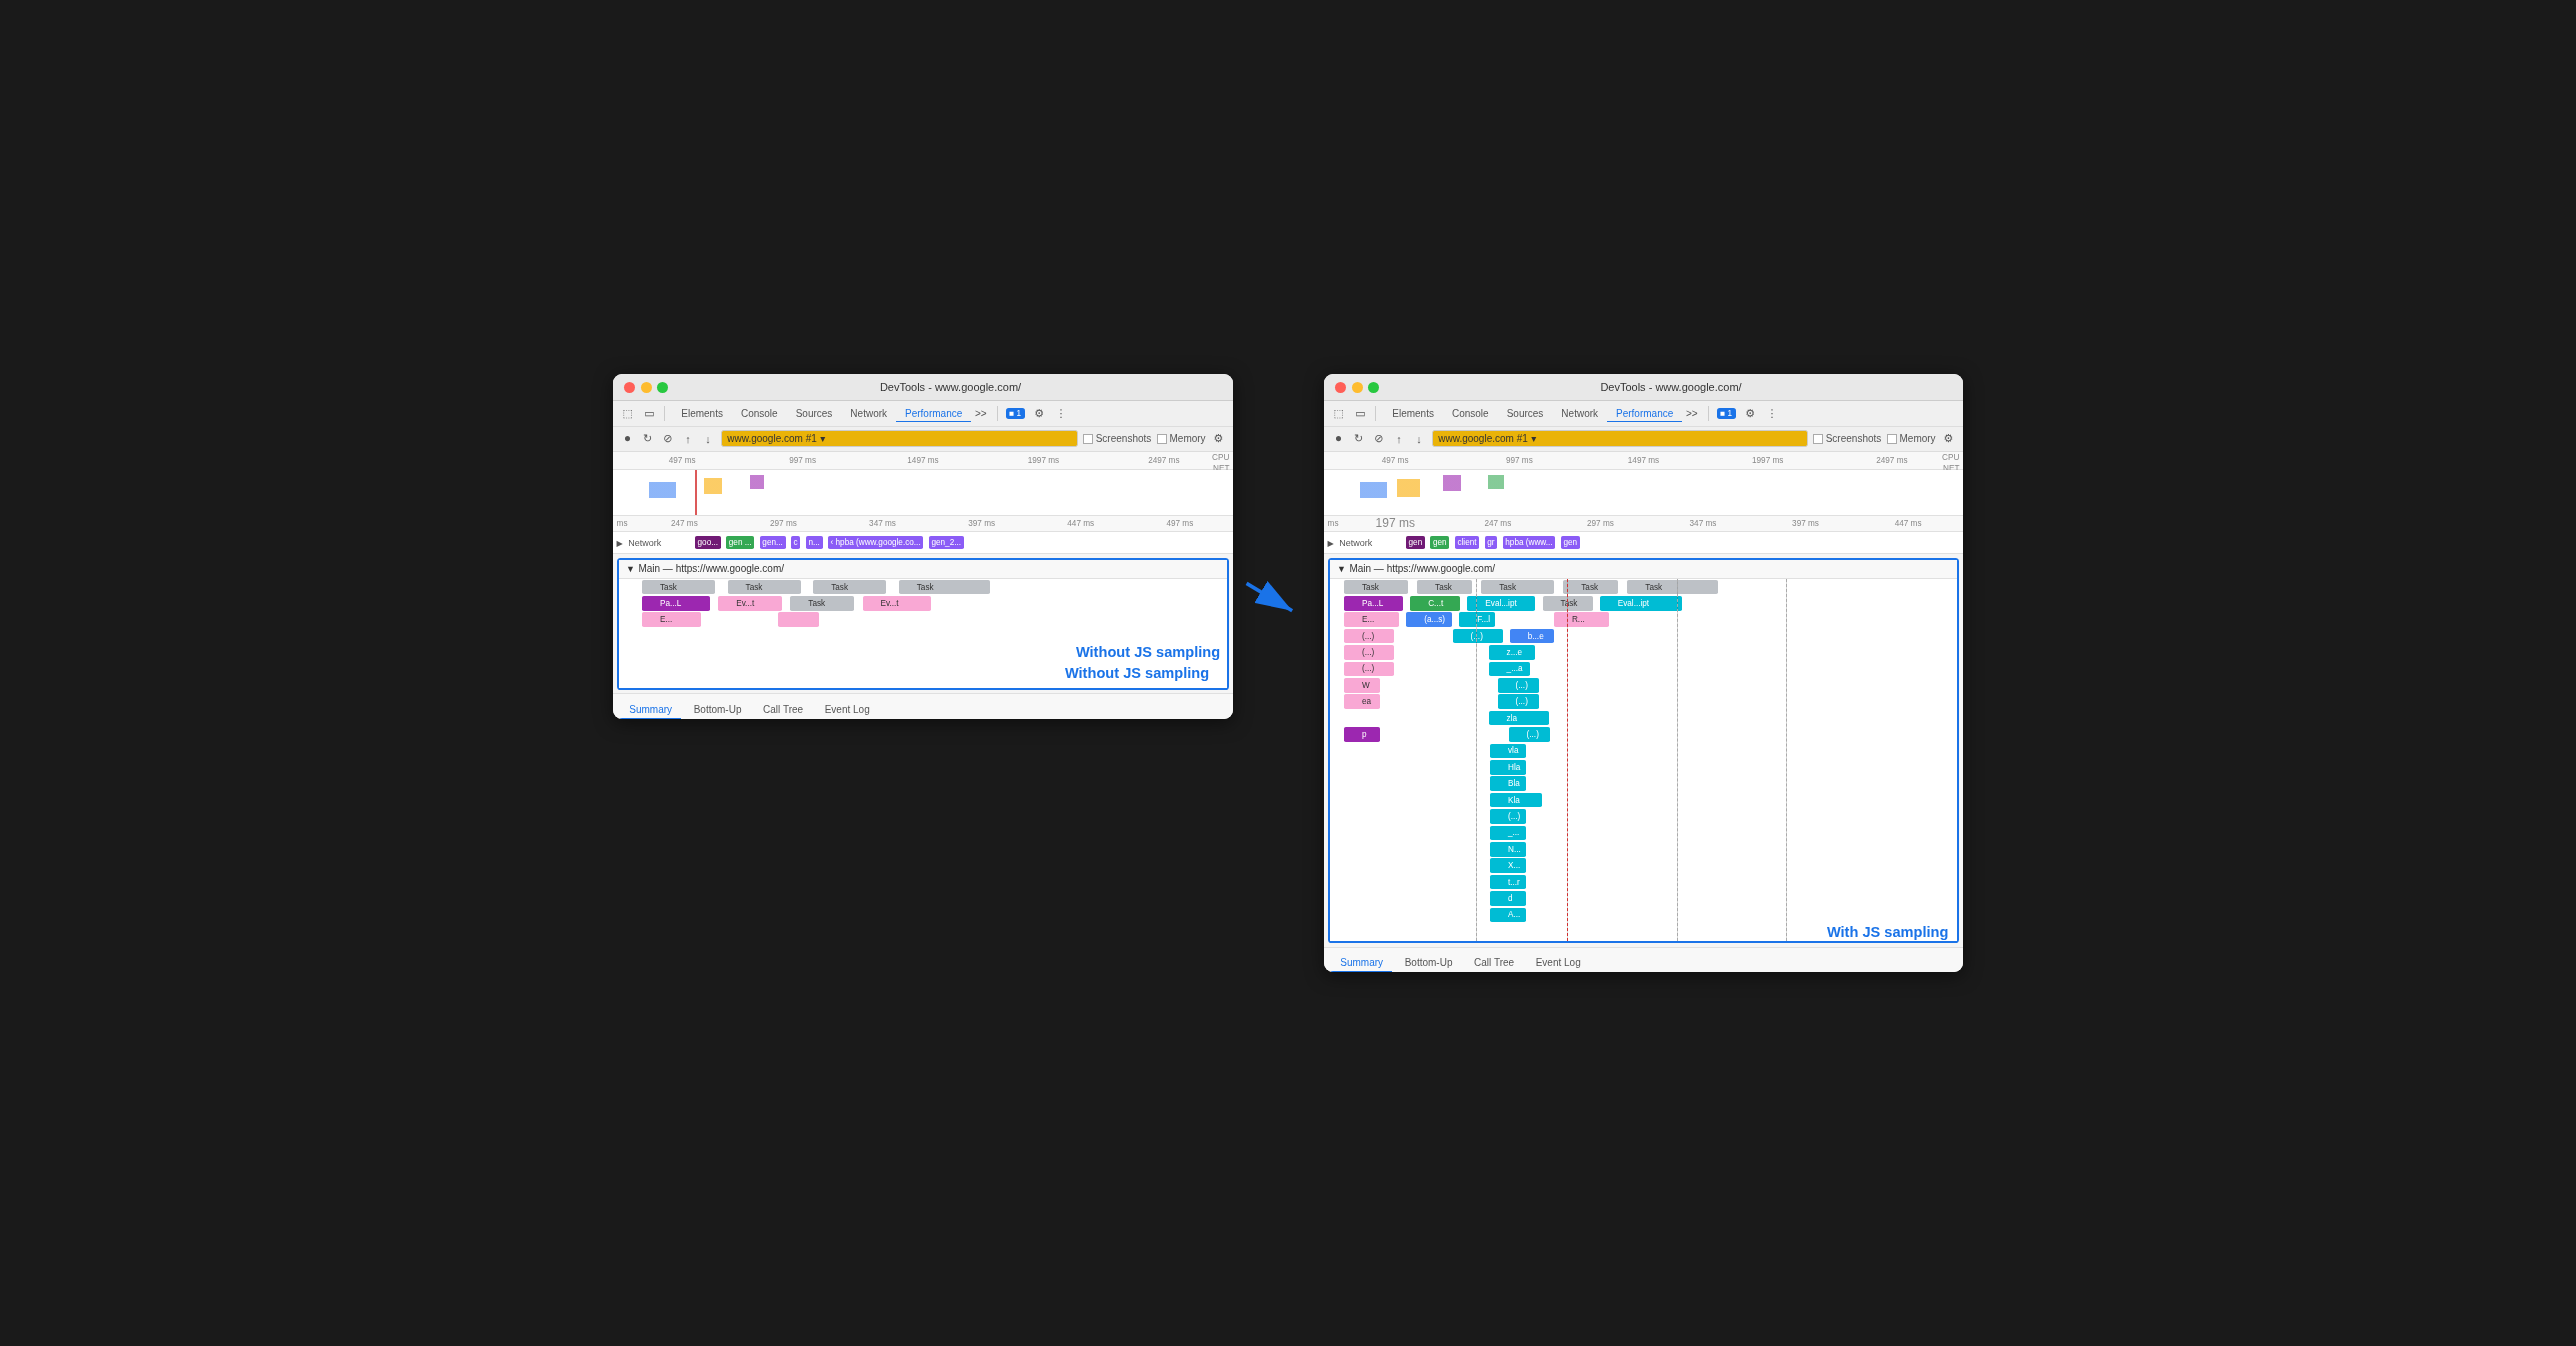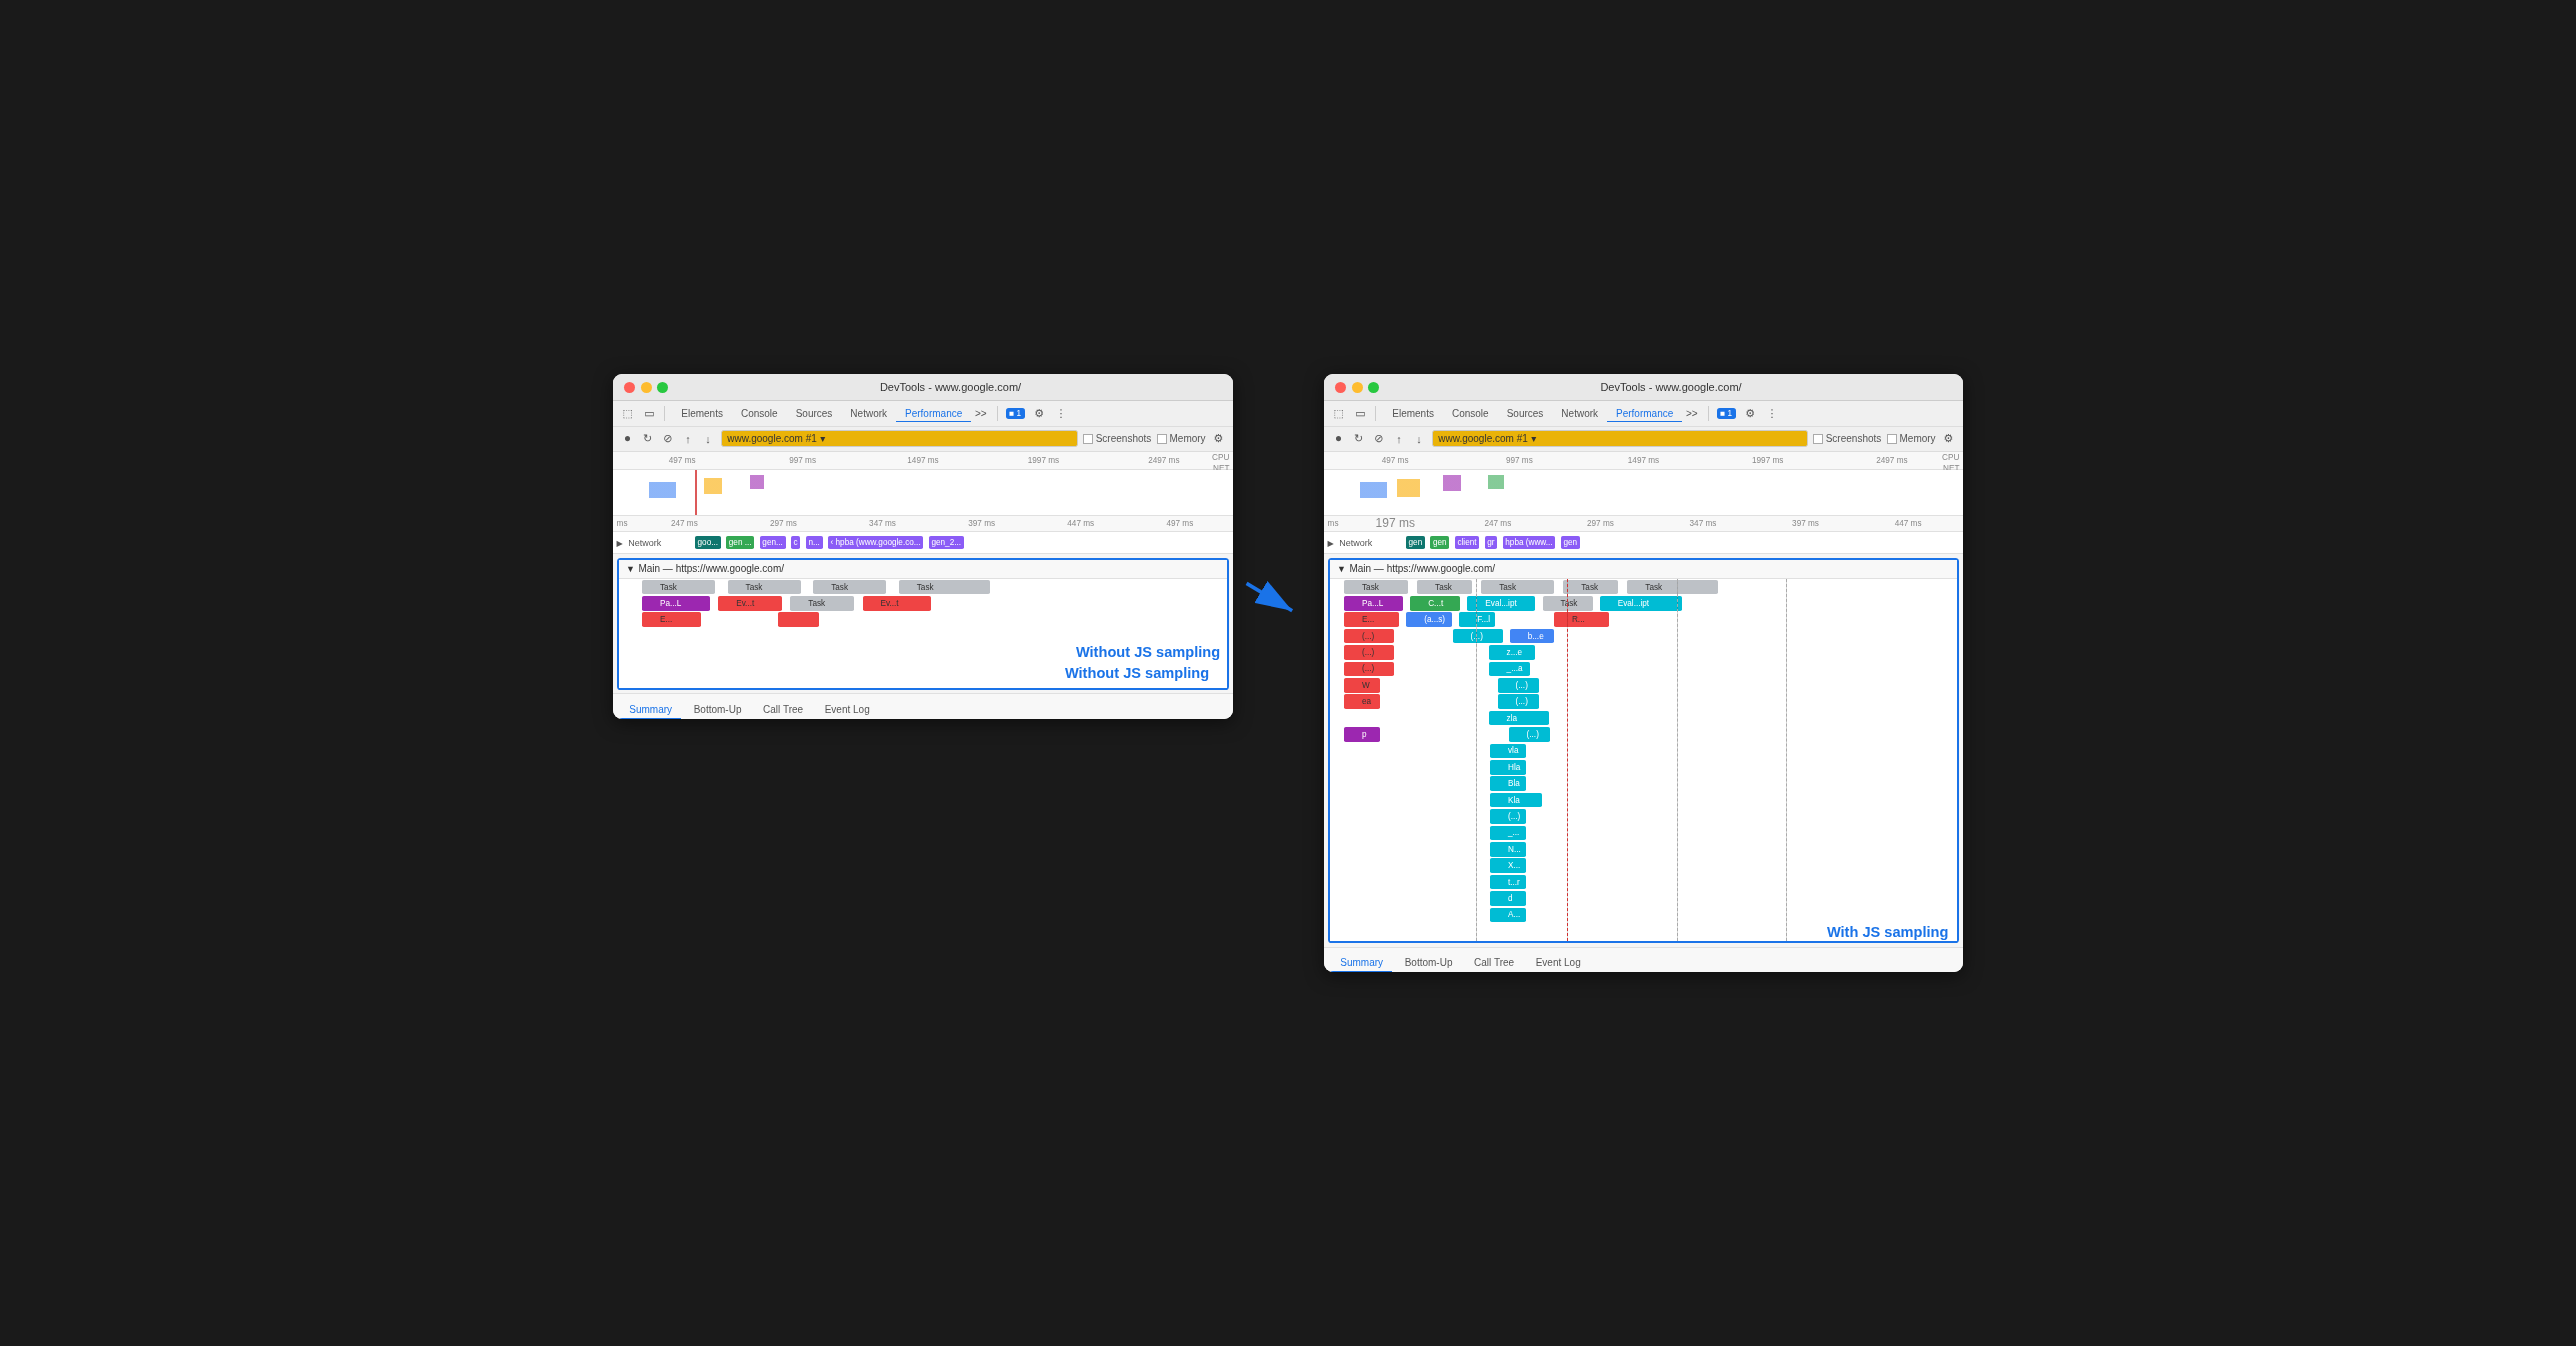--- a/index.html
+++ b/index.html
@@ -211,21 +211,21 @@
     .net-chip {
       height: 12.8px;
       border-radius: 1.8px;
       font-size: 8.2px;
       display: inline-flex;
       align-items: center;
       padding: 0 2.7px;
       margin: 0 0.9px;
       white-space: nowrap;
     }
-    .chip-blue { background: #0f766e; color: white; margin-left: 17px; }
+    .chip-blue { background: #701a75; color: white; margin-left: 17px; }
     .chip-green { background: #34a853; color: white; }
     .chip-gray { background: #8b5cf6; color: white; }
 
     
     .main-section {
       background: #fff;
       border: 2.7px solid #1a73e8;
       border-radius: 3.6px;
       margin: 3.6px;
     }
@@ -260,21 +260,21 @@
       border-radius: 1.8px;
       display: inline-flex;
       align-items: center;
       padding: 0 18px;
       font-size: 8.2px;
       white-space: nowrap;
       overflow: hidden;
     }
     .fb-gray { background: #bdc1c6; color: #333; }
     .fb-purple { background: #9c27b0; color: white; }
-    .fb-yellow { background: #ef4444; color: #333; }
+    .fb-yellow { background: #f9a8d4; color: #333; }
     .fb-green { background: #34a853; color: white; }
     .fb-blue { background: #4285f4; color: white; }
     .fb-teal { background: #00bcd4; color: white; }
 
     
     .bottom-tabs {
       background: #f8f8f8;
       display: flex;
       padding: 5.5px 7.3px 0;
       border-top: 0.9px solid #e0e0e0;

